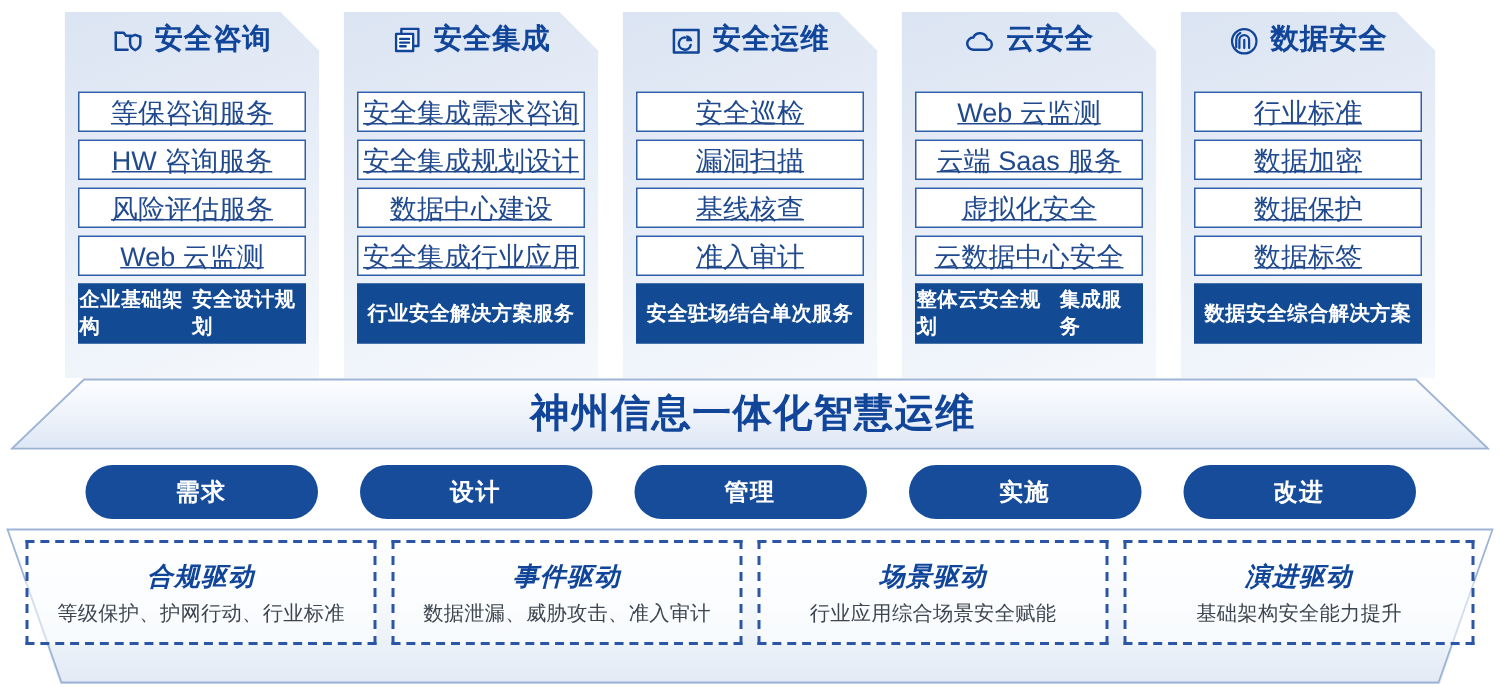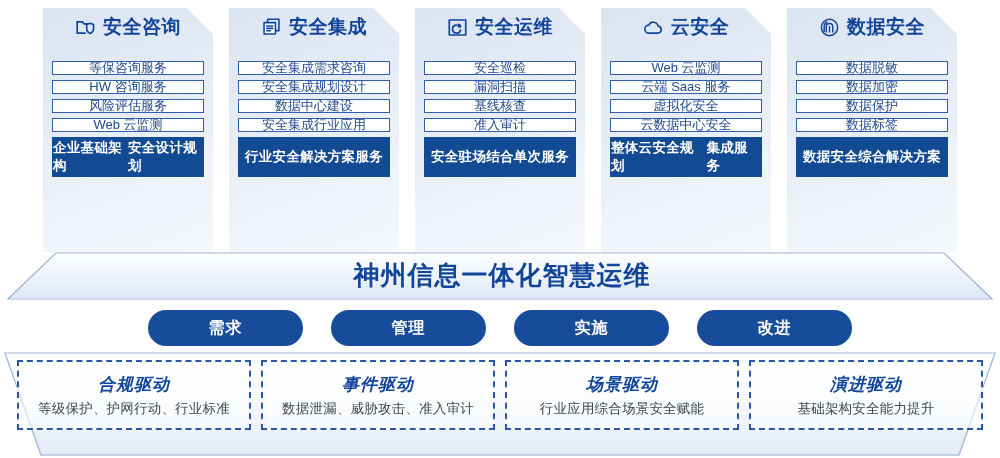--- a/index.html
+++ b/index.html
@@ -27,25 +27,25 @@
   .col-head {
     display: flex; justify-content: center;
     gap: 7px; height: 40px; margin-bottom: 4px;
   }
   .col-head .ico { width: 21px; height: 21px; display: block; flex: none; }
   .col-title {
     font-size: 19px; font-weight: bold; color: #11459a;
     letter-spacing: 0.5px; line-height: 1;
   }
   .item {
-    height: 14px; margin-bottom: 5px;
+    height: 27px; margin-bottom: 5px;
     background: #ffffff;
     border: 1px solid #2f5faa;
     display: flex; align-items: center; justify-content: center;
-    font-size: 13px; color: #214a8e; white-space: nowrap;
+    font-size: 18px; color: #214a8e; white-space: nowrap; text-decoration: underline;
   }
   .item-solid {
     margin-top: 3px;
     height: 40px; background: #124a93; border: 1px solid #124a93;
     color: #ffffff; font-size: 13.5px; font-weight: bold;
     display: flex; flex-direction: row; align-items: center;
     justify-content: center; line-height: 1.32; letter-spacing: .3px;
   }
 
   
@@ -194,41 +194,42 @@
         <span class="ico">
           <svg viewBox="0 0 24 24" width="21" height="21" fill="none" stroke="#11459a" stroke-width="1.7" stroke-linejoin="round" stroke-linecap="round">
             <circle cx="12" cy="12" r="9.3"></circle>
             <path d="M8.3 17.2V11a3.7 3.7 0 0 1 7.4 0v6.2"></path>
             <path d="M12 17.2V11"></path>
             <path d="M5.9 16.6V11a6.1 6.1 0 0 1 3.1-5.3"></path>
           </svg>
         </span>
         <span class="col-title">数据安全</span>
       </div>
-      <div class="item">数据脱敏</div>
+      <div class="item">行业标准</div>
       <div class="item">数据加密</div>
       <div class="item">数据保护</div>
       <div class="item">数据标签</div>
       <div class="item-solid">
         <span>数据安全综合</span>
         <span>解决方案</span>
       </div>
     </div>
   </div>
 
   <div class="banner-wrap">
     <div class="banner"></div>
     <svg class="banner-line" width="1000" height="48">
       <polygon points="56,1 944,1 992,47 8,47" fill="none" stroke="#9db4d6" stroke-width="1.2"></polygon>
     </svg>
     <div class="banner-text">神州信息一体化智慧运维</div>
   </div>
 
   <div class="pills">
     <div class="pill">需求</div>
+    <div class="pill">设计</div>
     <div class="pill">管理</div>
     <div class="pill">实施</div>
     <div class="pill">改进</div>
   </div>
 
   <div class="bottom-wrap">
     <div class="bottom-bg"></div>
     <svg class="banner-line" width="1000" height="104" style="position:absolute;left:0;top:0;">
       <polygon points="5,1 995,1 959,103 41,103" fill="none" stroke="#9db4d6" stroke-width="1.2"></polygon>
     </svg>

